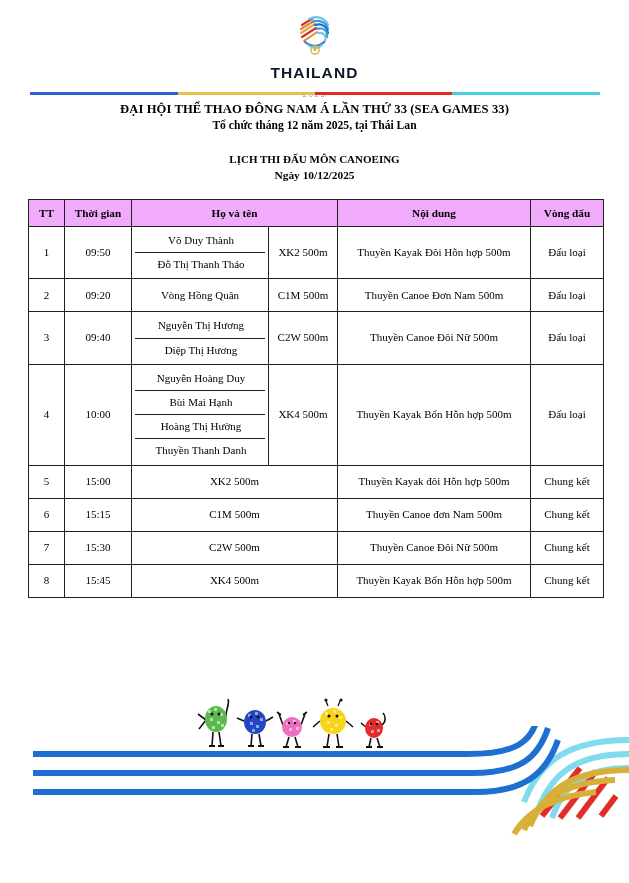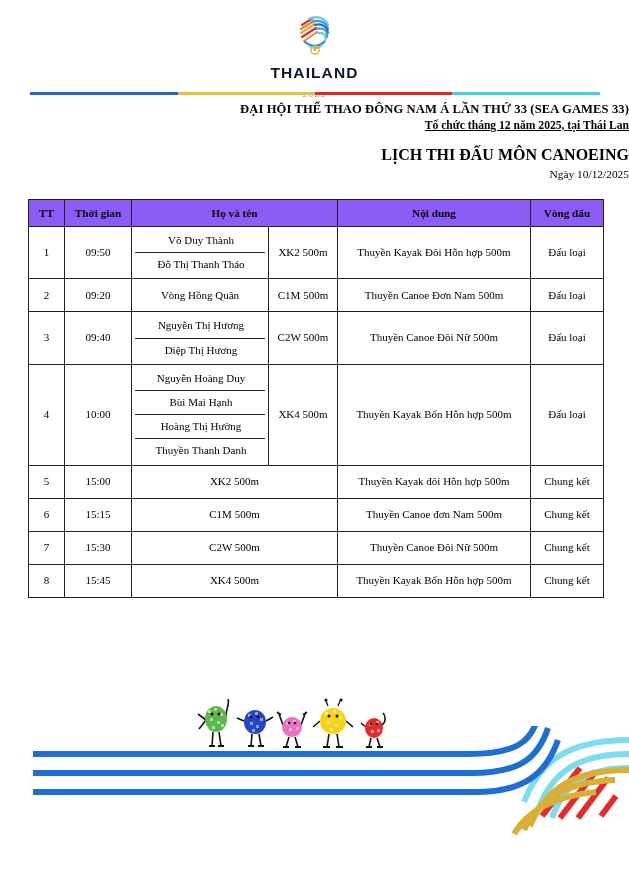--- a/index.html
+++ b/index.html
@@ -64,42 +64,41 @@
   .rule .s2 { width: 24%; }
   .rule .s3 { width: 24%; }
   .rule .s4 { width: 26%; }
 
   
   .titles {
     position: absolute;
     top: 101px;
     left: 0;
     width: 629px;
-    text-align: right;
+    text-align: center;
   }
   .t-main {
     font-weight: bold;
     font-size: 12.6px;
     letter-spacing: 0.1px;
     line-height: 1.35;
   }
   .t-sub {
     font-weight: bold;
     font-size: 11.6px;
     line-height: 1.45;
-    text-decoration: underline;
   }
   .t-doc {
     font-weight: bold;
-    font-size: 16px;
-    margin-top: 9px;
+    font-size: 11px;
+    margin-top: 17px;
     line-height: 1.4;
   }
   .t-date {
-    font-weight: normal;
+    font-weight: bold;
     font-size: 11.4px;
     line-height: 1.5;
   }
 
   
   .sched-wrap {
     position: absolute;
     top: 199px;
     left: 28px;
     width: 575px;
@@ -111,21 +110,21 @@
   }
   table.sched th, table.sched td {
     border: 1px solid #231f20;
     font-size: 11px;
     padding: 2px 3px;
     vertical-align: middle;
     text-align: center;
     line-height: 1.25;
   }
   table.sched th {
-    background: #8b5cf6;
+    background: #f0abfc;
     font-weight: bold;
     font-size: 11.2px;
     height: 22px;
   }
   .col-tt     { width: 36px; }
   .col-time   { width: 67px; }
   .col-name   { width: 137px; }
   .col-code   { width: 69px; }
   .col-event  { width: 193px; }
   .col-round  { width: 73px; }

